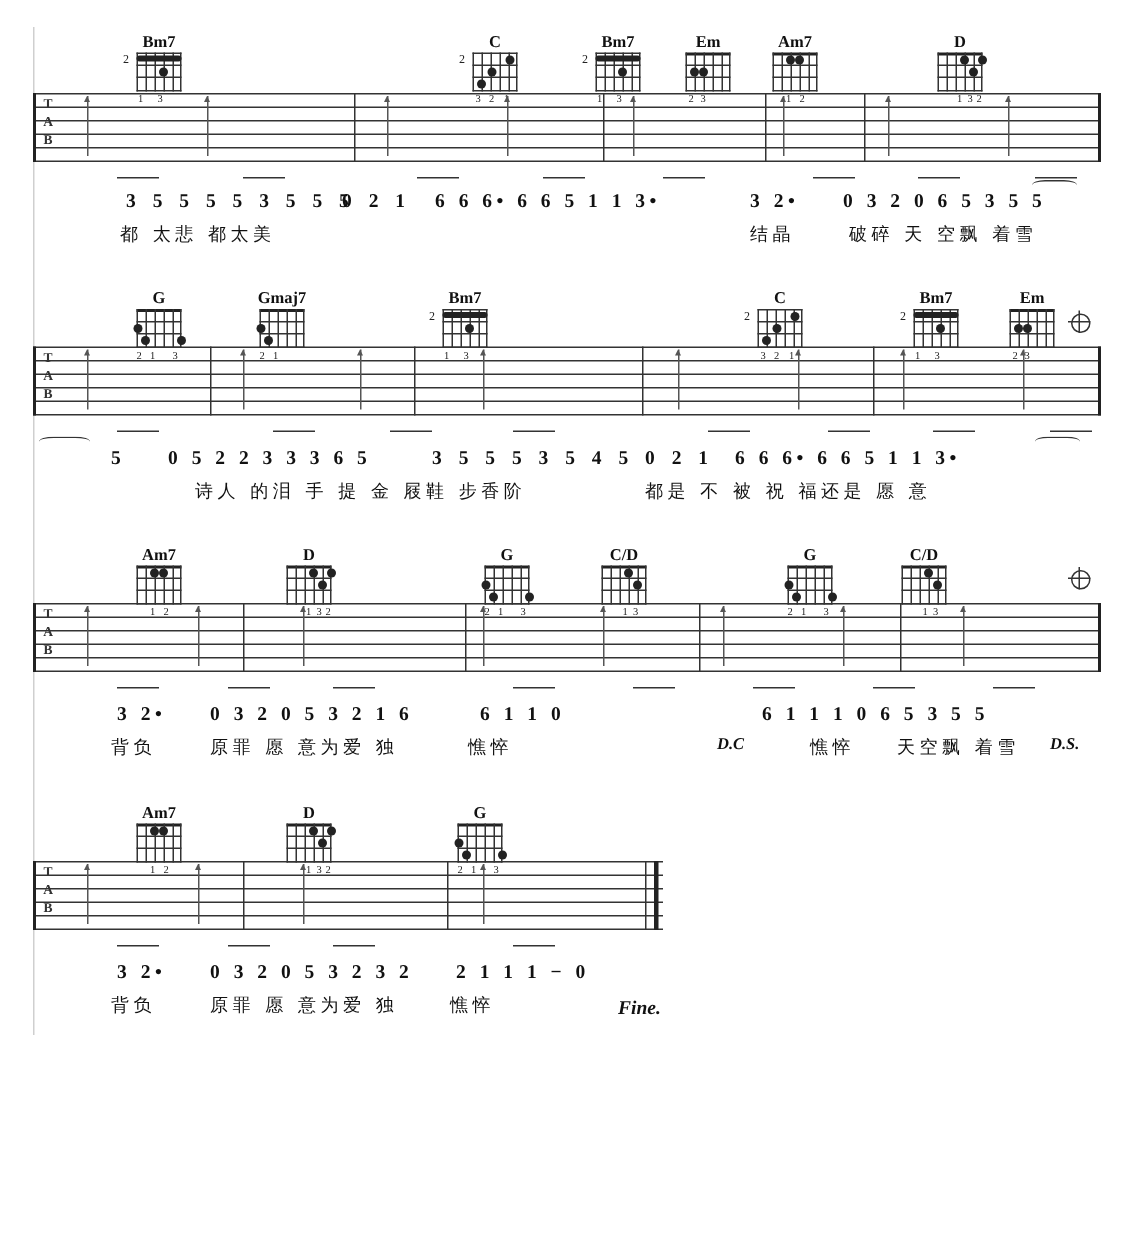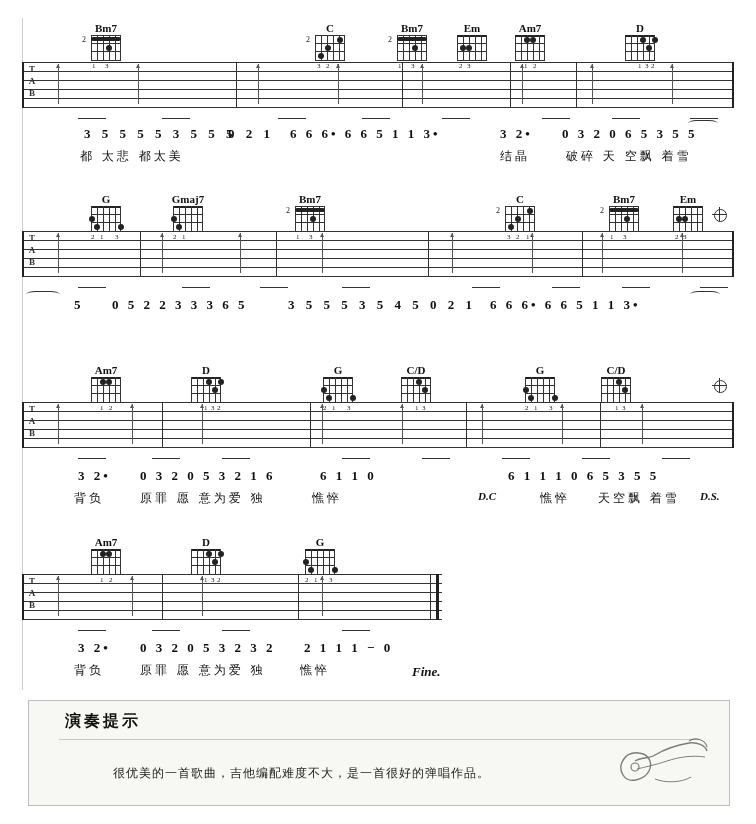--- a/index.html
+++ b/index.html
@@ -507,20 +507,22 @@
     </div>
 
     <div class="num" style="left:74px;top:122px;">5</div>
     <div class="num" style="left:112px;top:122px;letter-spacing:3px;">0 5 2 2   3 3 3 6   5</div>
     <div class="num" style="left:288px;top:122px;letter-spacing:4px;">3 5 5 5 3 5 4 5</div>
     <div class="num" style="left:430px;top:122px;letter-spacing:4px;">0 2 1</div>
     <div class="num" style="left:490px;top:122px;letter-spacing:3px;">6 6   6•  6 6 5   1 1 3•</div>
     <div class="slur" style="left:26px;top:116px;width:34px;"></div>
     <div class="slur" style="left:690px;top:116px;width:30px;"></div>
 
+    <div class="lyr" style="left:130px;top:144px;letter-spacing:3px;">诗人   的泪 手 提  金 屐鞋  步香阶</div>
+    <div class="lyr" style="left:430px;top:144px;letter-spacing:3px;">都是  不 被 祝  福还是 愿 意</div>
   </div>
 
   <div class="system" style="top:352px;width:756px;height:165px;">
 
     <div class="chord" style="left:86px;top:12px;">
       <div class="cname">Am7</div>
       <div class="grid">
         <div class="nut"></div>
         <div class="g-h" style="top:8px"></div>
           <div class="g-h" style="top:16px"></div>
@@ -816,27 +818,14 @@
     <div class="num" style="left:140px;top:112px;letter-spacing:3px;">0 3 2 0 5   3 2 3   2</div>
     <div class="num" style="left:304px;top:112px;letter-spacing:3px;">2 1 1   1     −   0</div>
 
     <div class="lyr" style="left:74px;top:134px;letter-spacing:3px;">背负</div>
     <div class="lyr" style="left:140px;top:134px;letter-spacing:3px;">原罪  愿  意为爱 独</div>
     <div class="lyr" style="left:300px;top:134px;letter-spacing:3px;">憔悴</div>
 
     <div class="mark" style="left:412px;top:136px;font-size:13px;">Fine.</div>
   </div>
 
-  <div class="tips">
-    <div class="tips-title">演奏提示</div>
-    <div class="tips-rule"></div>
-    <div class="tips-text">很优美的一首歌曲，吉他编配难度不大，是一首很好的弹唱作品。</div>
-    <svg class="guitar-doodle" viewBox="0 0 96 62">
-      <path d="M8 40 C2 30, 10 16, 24 18 C34 19, 38 28, 34 36 C30 44, 14 50, 8 40 Z" fill="none" stroke="#555" stroke-width="1.4"></path>
-      <path d="M20 26 C26 22, 34 24, 40 20 C50 14, 62 10, 74 8 C82 7, 90 10, 92 16" fill="none" stroke="#555" stroke-width="1.4"></path>
-      <path d="M22 34 C30 32, 40 30, 52 26 C64 22, 78 20, 90 22" fill="none" stroke="#555" stroke-width="1"></path>
-      <circle cx="20" cy="32" r="4" fill="none" stroke="#555" stroke-width="1.2"></circle>
-      <path d="M74 6 C80 2, 90 4, 92 12" fill="none" stroke="#555" stroke-width="1.2"></path>
-      <path d="M40 44 C50 48, 66 48, 76 42" fill="none" stroke="#555" stroke-width="1"></path>
-    </svg>
-  </div>
 
 </div>
 
 </body></html>

